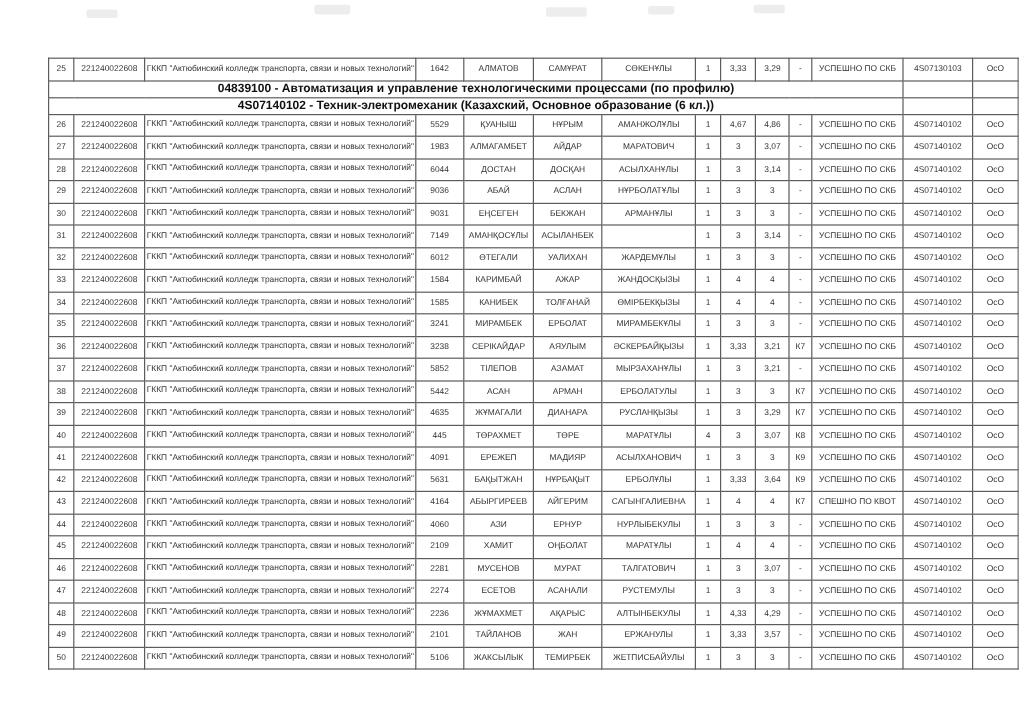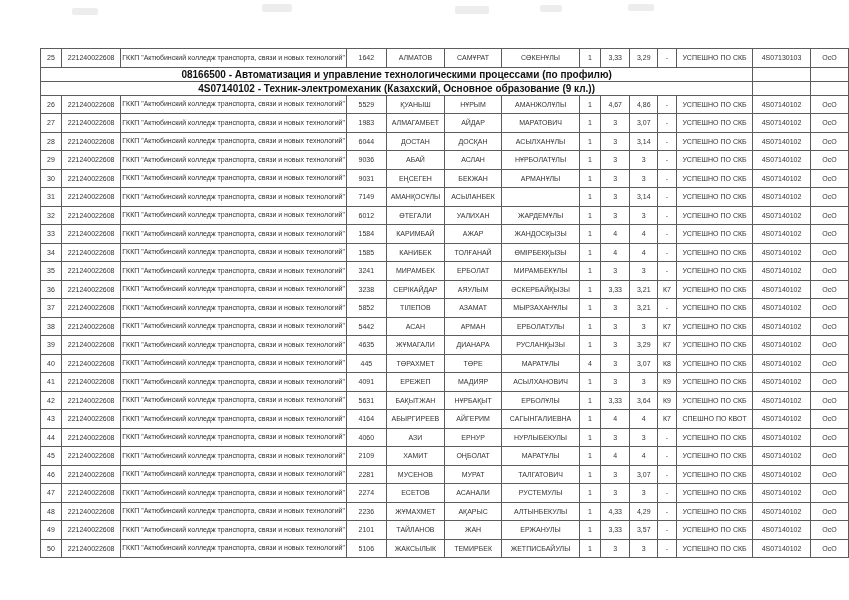--- a/index.html
+++ b/index.html
@@ -69,26 +69,26 @@
     <td>СӨКЕНҰЛЫ</td>
     <td>1</td>
     <td>3,33</td>
     <td>3,29</td>
     <td>-</td>
     <td>УСПЕШНО ПО СКБ</td>
     <td>4S07130103</td>
     <td>ОсО</td>
   </tr>
       <tr class="section-row">
-    <td colspan="12">08166500 - Автоматизация и управление технологическими процессами (по профилю)</td>
+    <td colspan="12">04839100 - Автоматизация и управление технологическими процессами (по профилю)</td>
     <td></td>
     <td></td>
   </tr>
       <tr class="section-row">
-    <td colspan="12">4S07140102 - Техник-электромеханик (Казахский, Основное образование (9 кл.))</td>
+    <td colspan="12">4S07140102 - Техник-электромеханик (Казахский, Основное образование (6 кл.))</td>
     <td></td>
     <td></td>
   </tr>
       <tr class="data-row">
     <td>26</td>
     <td>221240022608</td>
     <td class="inst-cell">ГККП "Актюбинский колледж транспорта, связи и новых технологий"</td>
     <td>5529</td>
     <td>ҚУАНЫШ</td>
     <td>НҰРЫМ</td>

